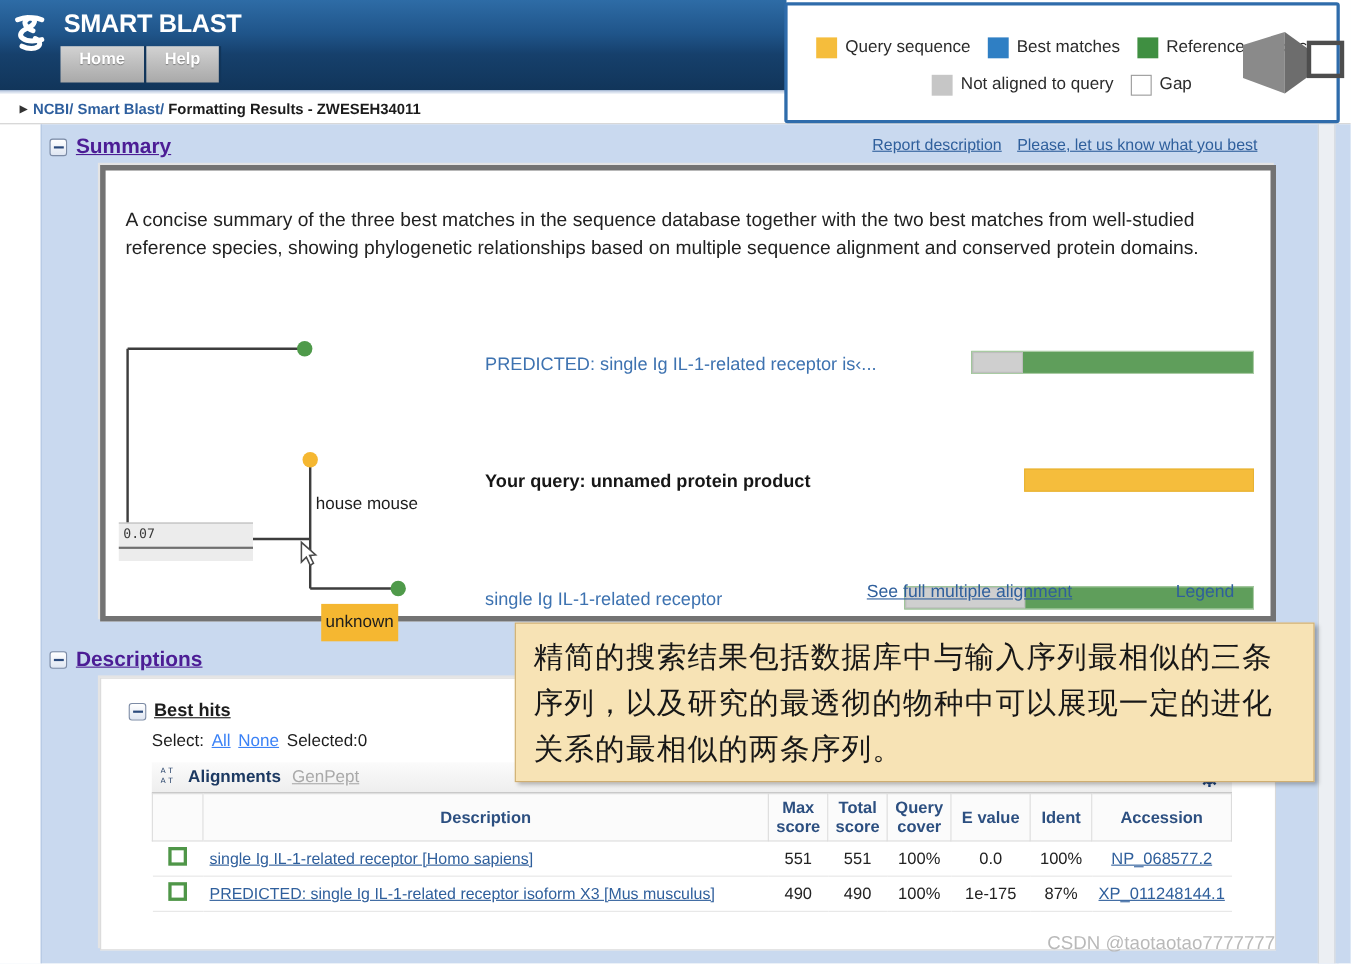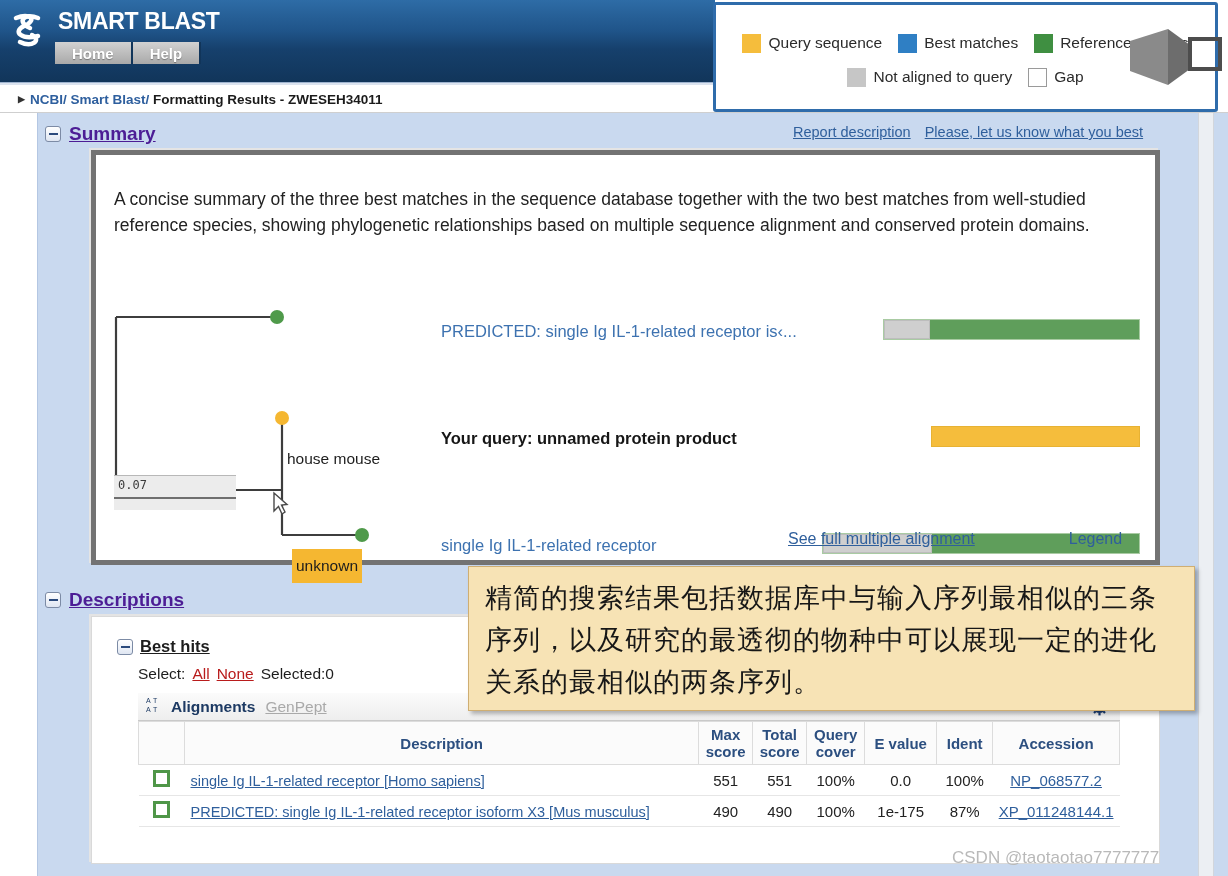--- a/index.html
+++ b/index.html
@@ -39,21 +39,21 @@
   }
   .nav-tabs {
     position: absolute; left: 55px; top: 42px;
     display: flex;
   }
   .nav-tab {
     background: linear-gradient(to bottom, #d2d2d2 0%, #bdbdbd 50%, #a9a9a9 100%);
     color: #ffffff;
     font-size: 15px;
     font-weight: bold;
-    padding: 3px 17px 2px 17px;
+    padding: 3px 17px 13px 17px;
     border-right: 2px solid #11355a;
     text-shadow: 0 1px 1px rgba(0,0,0,.35);
     cursor: pointer;
   }
   .header-rule {
     position: absolute; left: 0; top: 82px;
     width: 715px; height: 3px;
     background: #dbe3ef;
     border-top: 1px solid #9fb4cf;
   }
@@ -179,21 +179,20 @@
     position: absolute; font-size: 15.5px; color: #1d1d1d; white-space: nowrap;
   }
   .node-label.query {
     background: #f5b731; padding: 8px 4px; font-weight: normal;
   }
   .scalebar {
     position: absolute; left: 12px; top: 320px;
     width: 122px; height: 35px;
     background: #ececec;
     border-top: 1px solid #b8b8b8;
-    margin-left: 6px;
   }
   .scalebar .tickline {
     position: absolute; left: 0; top: 21px; width: 122px; height: 2px; background: #6f6f6f;
   }
   .scalebar .val {
     position: absolute; left: 4px; top: 2px;
     font-family: "DejaVu Sans Mono", monospace;
     font-size: 12px; color: #3b3b3b;
   }
 
@@ -226,21 +225,21 @@
   }
   .besthits-title {
     font-size: 16.5px; font-weight: bold; color: #1d1d1d;
     text-decoration: underline; white-space: nowrap; cursor: pointer;
   }
   .select-row {
     position: absolute; left: 46px; top: 48px;
     font-size: 15.5px; color: #1d1d1d;
     display: flex; gap: 7px; align-items: baseline; white-space: nowrap;
   }
-  .select-row a { color: #b91c1c; text-decoration: underline; cursor: pointer; }
+  .select-row a { color: #3b82f6; text-decoration: underline; cursor: pointer; }
 
   .align-bar {
     position: absolute; left: 46px; top: 76px;
     width: 982px; height: 28px;
     background: linear-gradient(to bottom,#fbfbfb,#eeeeee);
     border-bottom: 1px solid #c9c9c9;
     display: flex; align-items: center; gap: 10px;
     padding-left: 8px;
   }
   .align-bar .ab-label { font-size: 15.5px; font-weight: bold; color: #1d3a63; }

